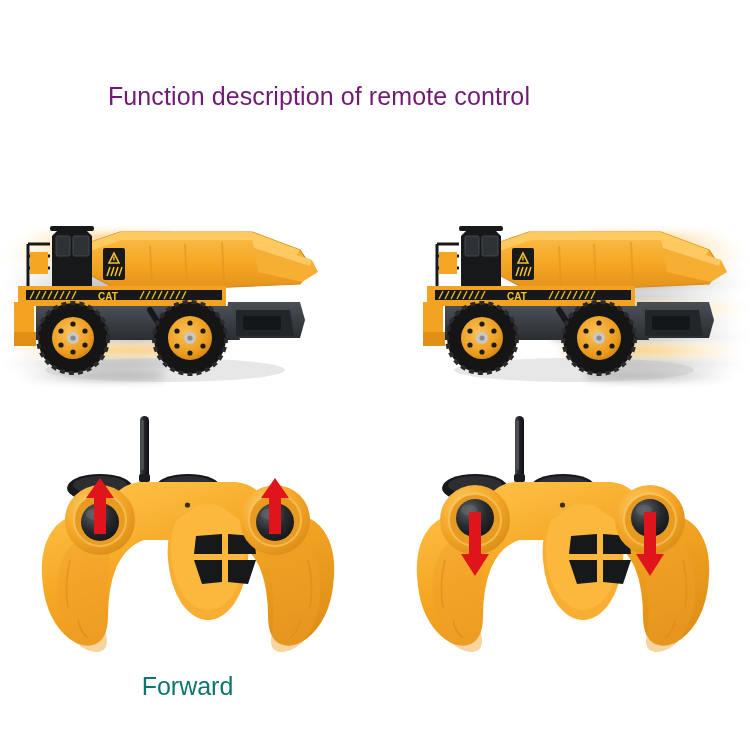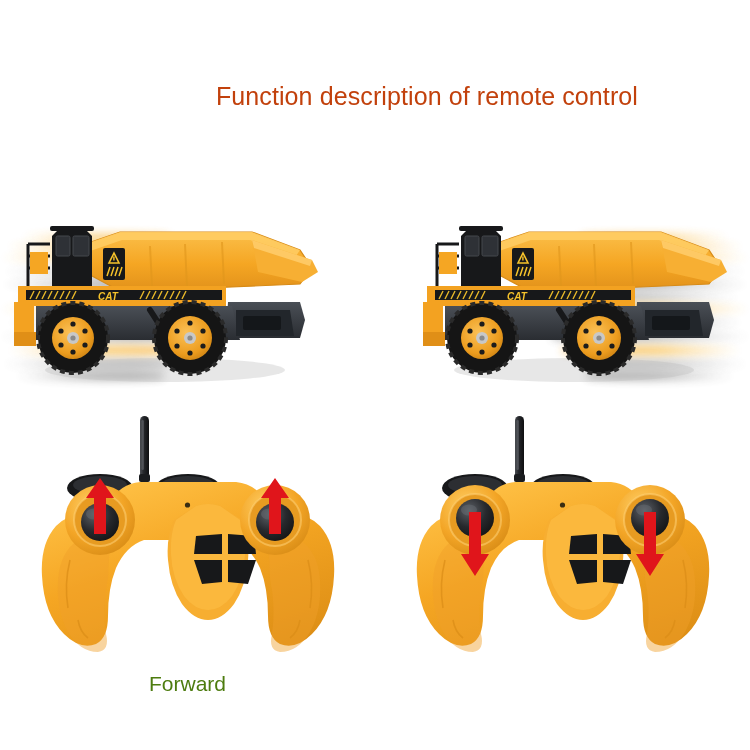--- a/index.html
+++ b/index.html
@@ -20,23 +20,23 @@
     height: 750px;
     background: #ffffff;
   }
 
   
   .page-title {
     position: absolute;
     top: 82px;
     left: 0;
     width: 638px;
-    text-align: right;
+    text-align: center;
     font-size: 25px;
-    color: #c2410c;
+    color: #701a75;
     font-family: "Liberation Sans", sans-serif;
     letter-spacing: 0.1px;
     font-weight: 400;
   }
 
   
   .panel {
     position: absolute;
     top: 180px;
     width: 375px;
@@ -45,21 +45,20 @@
   .panel-left  { left: 0; }
   .panel-right { left: 375px; }
 
   
   .truck-scene {
     position: absolute;
     top: 10px;
     left: 0;
     width: 375px;
     height: 210px;
-    font-style: italic;
   }
 
   
   .blur-wrap { position: absolute; inset: 0; overflow: hidden; }
   .streak {
     position: absolute;
     border-radius: 50%/40%;
     filter: blur(4px);
     opacity: 0.85;
   }
@@ -81,22 +80,22 @@
     height: 255px;
   }
   .controller-svg { position: absolute; top: 0; left: 0; }
 
   .mode-label {
     position: absolute;
     top: 492px;
     left: 0;
     width: 375px;
     text-align: center;
-    font-size: 21px;
-    color: #4d7c0f;
+    font-size: 25px;
+    color: #0f766e;
     font-family: "Liberation Sans", sans-serif;
   }
 </style>
 </head>
 <body>
 
 <div id="page">
 
   <div class="page-title">Function description of remote control</div>
 

